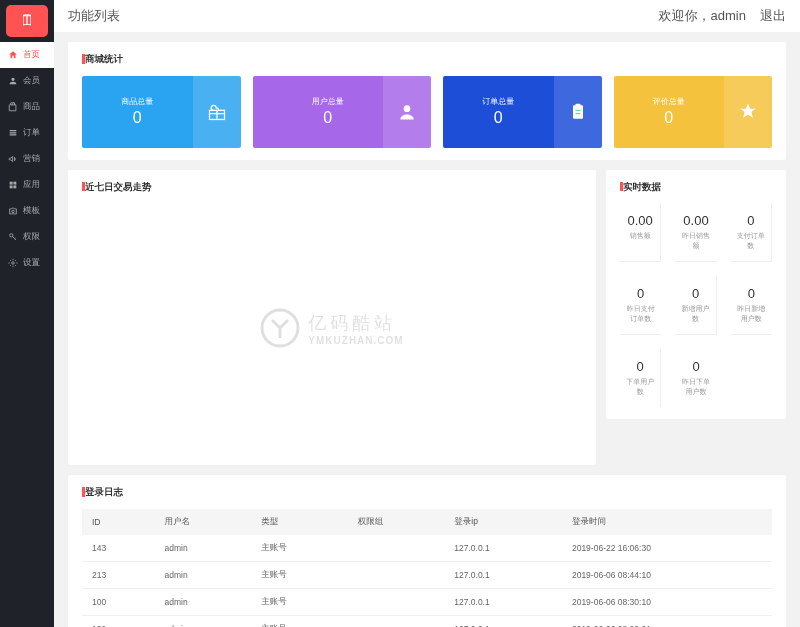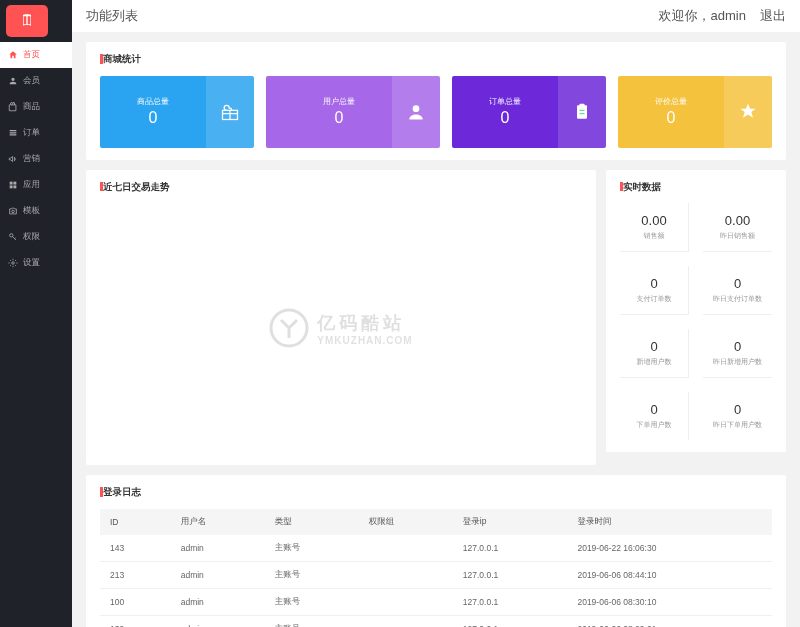--- a/index.html
+++ b/index.html
@@ -1,20 +1,20 @@
 <!DOCTYPE html>
 <html><head>
 <meta charset="utf-8">
 <style>
 * { margin: 0; padding: 0; box-sizing: border-box; }
 body { font-family: -apple-system, "Microsoft YaHei", sans-serif; font-size: 10px; background: #f2f2f2; color: #333; }
 .app { display: flex; width: 800px; height: 627px; overflow: hidden; }
 
 
-.sidebar { width: 72px; background: #20222a; display: flex; flex-direction: column; flex-shrink: 0; }
+.sidebar { width: 54px; background: #20222a; display: flex; flex-direction: column; flex-shrink: 0; }
 .logo { width: 42px; height: 32px; margin: 5px 6px; background: #ff5252; border-radius: 5px; display: flex; align-items: center; justify-content: center; }
 .logo svg { width: 16px; height: 16px; }
 .nav { display: flex; flex-direction: column; }
 .nav-item { display: flex; align-items: center; gap: 5px; padding: 7px 8px; color: #aaa; cursor: pointer; font-size: 8.5px; }
 .nav-item.active { background: #fff; color: #ff5252; }
 .nav-item .ico { width: 10px; height: 10px; display: flex; align-items: center; justify-content: center; }
 .nav-item .ico svg { width: 10px; height: 10px; }
 
 
 .main { flex: 1; display: flex; flex-direction: column; background: #f2f2f2; overflow: hidden; }
@@ -38,25 +38,25 @@
 .stat-icon svg { width: 20px; height: 20px; }
 
 
 .two-col { display: flex; gap: 10px; }
 .col-left { flex: 1; }
 .col-right { width: 180px; }
 .chart-area { height: 250px; display: flex; align-items: center; justify-content: center; position: relative; }
 .watermark { opacity: 0.12; text-align: center; display: flex; align-items: center; gap: 8px; }
 .watermark-logo { width: 40px; height: 40px; }
 .watermark-text { text-align: left; }
-.watermark-cn { font-size: 18px; font-weight: 700; color: #000; letter-spacing: 4px; }
+.watermark-cn { font-size: 18px; font-weight: 400; color: #000; letter-spacing: 4px; }
 .watermark-en { font-size: 10px; font-weight: 700; color: #000; letter-spacing: 1px; }
 
 
-.rt-grid { display: grid; grid-template-columns: 1fr 1fr; gap: 14px; }
+.rt-grid { display: grid; grid-template-columns: 1fr 1fr 1fr; gap: 14px; }
 .rt-cell { padding: 10px 4px; text-align: center; border-bottom: 1px solid #eee; border-right: 1px solid #eee; }
 .rt-cell:nth-child(2n) { border-right: none; }
 .rt-cell:nth-child(7), .rt-cell:nth-child(8) { border-bottom: none; }
 .rt-val { font-size: 13px; color: #333; margin-bottom: 3px; }
 .rt-lbl { font-size: 7px; color: #999; }
 
 
 .tbl { width: 100%; border-collapse: collapse; font-size: 8.5px; }
 .tbl th { background: #f5f5f5; text-align: left; padding: 7px 10px; font-weight: 500; color: #555; }
 .tbl td { padding: 7px 10px; border-bottom: 1px solid #f0f0f0; color: #666; }
@@ -184,21 +184,21 @@
                 <div class="stat-label">用户总量</div>
                 <div class="stat-value">0</div>
               </div>
               <div class="stat-icon">
                 <svg viewBox="0 0 24 24" fill="currentColor" style="color:#a667e8">
                   <circle cx="12" cy="8" r="4" fill="#fff"></circle>
                   <path d="M4 21c0-4 4-6 8-6s8 2 8 6" fill="#fff"></path>
                 </svg>
               </div>
             </div>
-            <div class="stat-card" style="background: #6d28d9;">
+            <div class="stat-card" style="background: #1d4ed8;">
               <div class="stat-text">
                 <div class="stat-label">订单总量</div>
                 <div class="stat-value">0</div>
               </div>
               <div class="stat-icon">
                 <svg viewBox="0 0 24 24" fill="currentColor" style="color:#2ec770">
                   <rect x="6" y="4" width="12" height="16" rx="1" fill="#fff"></rect>
                   <rect x="9" y="2" width="6" height="4" rx="1" fill="#fff"></rect>
                   <path d="M9 10h6M9 14h6" stroke="currentColor" stroke-width="1"></path>
                 </svg>

